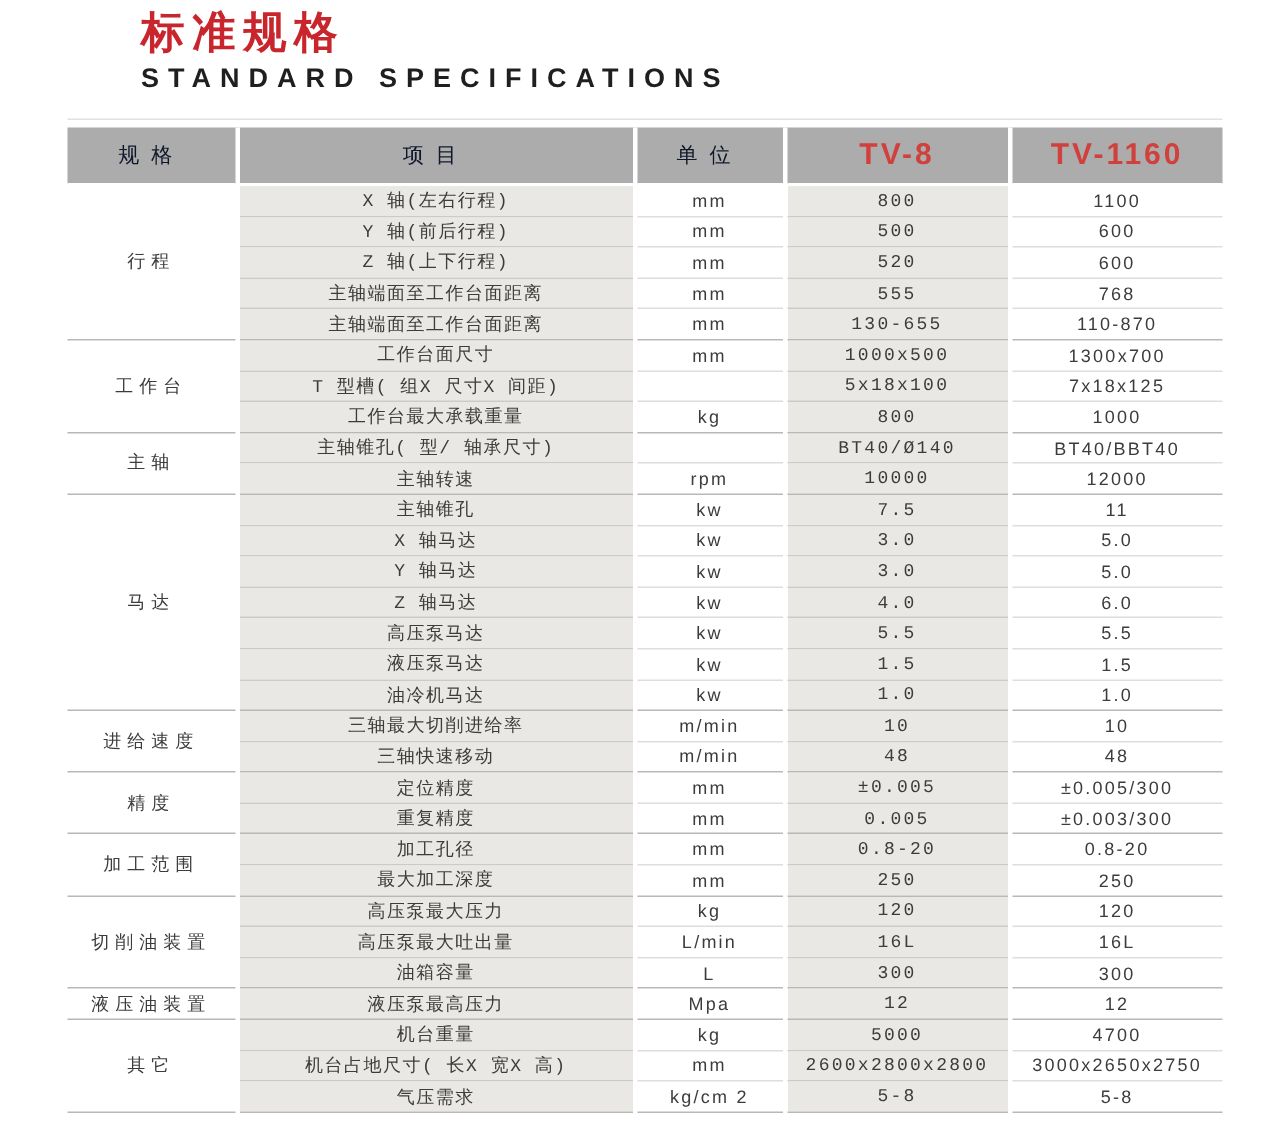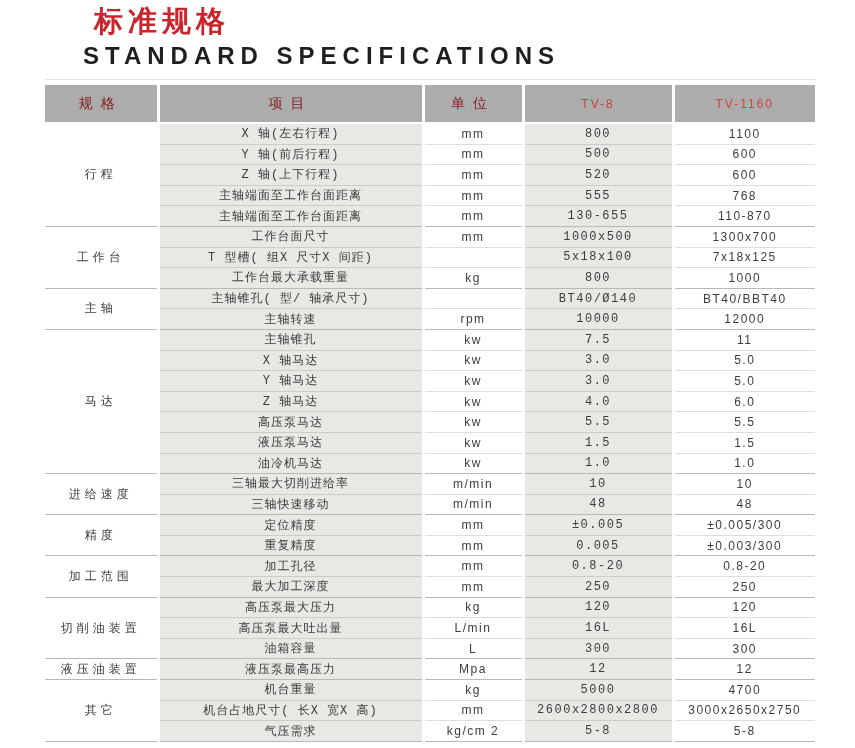--- a/index.html
+++ b/index.html
@@ -17,24 +17,24 @@
     top: 2px;
     margin: 0;
     font-size: 29px;
     font-weight: bold;
     letter-spacing: 5px;
     color: var(--accent, #c9252c);
     font-family: Liberation Serif, serif;
   }
   .title-en {
     position: absolute;
-    left: 83px;
+    left: 94px;
     top: 42px;
     margin: 0;
-    font-size: 24px;
+    font-size: 18px;
     font-weight: 600;
     letter-spacing: 6px;
     color: #1f1f1f;
   }
   .head-rule {
     position: absolute;
     left: 45px;
     top: 79px;
     width: 770px;
     height: 1px;
@@ -43,36 +43,36 @@
   table.spec {
     position: absolute;
     left: 45px;
     top: 85px;
     width: 770px;
     border-collapse: collapse;
     table-layout: fixed;
   }
   table.spec th {
     background: var(--header-bg, #acacac);
-    color: #7f1d1d;
+    color: #0f172a;
     height: 37px;
     font-size: 14px;
     font-weight: normal;
     letter-spacing: 8px;
     text-align: center;
     padding: 0;
     border-left: 3px solid #ffffff;
     border-bottom: 2px solid #ffffff;
   }
   table.spec th:first-child { border-left: none; }
   table.spec th.model {
     color: var(--accent-light, #d0403c);
-    font-size: 12px;
+    font-size: 20px;
     letter-spacing: 2px;
-    font-weight: 400;
+    font-weight: 700;
   }
   table.spec td {
     height: 19.6px;
     padding: 0;
     font-size: 12px;
     color: #3c3c3c;
     text-align: center;
     vertical-align: middle;
     white-space: nowrap;
     overflow: hidden;

